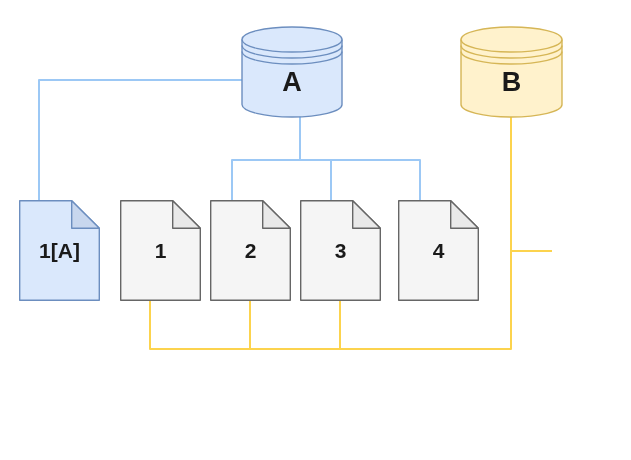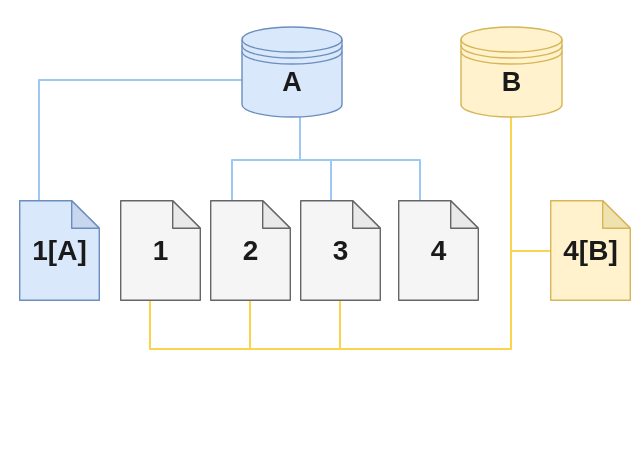--- a/index.html
+++ b/index.html
@@ -27,21 +27,21 @@
   .blue  .line-only{fill:none;stroke:var(--blue-stroke);}
   .gray  .fill-main{fill:var(--gray-fill);stroke:var(--gray-stroke);}
   .gray  .fill-fold{fill:var(--gray-fold);stroke:var(--gray-stroke);}
   .yel   .fill-main{fill:var(--yel-fill);stroke:var(--yel-stroke);}
   .yel   .fill-fold{fill:var(--yel-fold);stroke:var(--yel-stroke);}
   .yel   .line-only{fill:none;stroke:var(--yel-stroke);}
   .label{
     position:absolute;inset:0;display:flex;align-items:center;justify-content:center;
     color:var(--label);font-weight:bold;user-select:none;
   }
-  .doc-label{font-size:28px;}
+  .doc-label{font-size:21px;}
   .cyl-label{font-size:27px;padding-top:20px;}
 </style>
 </head>
 <body>
 
 <div class="canvas">
 
   <svg class="edges" width="631" height="460" viewBox="0 0 631 460">
     <g class="blue">
       <path d="M243,80 H39 V202"></path>
@@ -110,21 +110,14 @@
   </div>
 
   <div class="node gray" style="left:398px;top:200px;width:81px;height:101px">
     <svg viewBox="0 0 81 101" preserveAspectRatio="none">
       <path class="fill-main" d="M0.7,0.7 H52.7 L80.3,28.3 V100.3 H0.7 Z"></path>
       <path class="fill-fold" d="M52.7,0.7 V28.3 H80.3 Z"></path>
     </svg>
     <span class="label doc-label">4</span>
   </div>
 
-  <div class="node yel" style="left:550px;top:200px;width:81px;height:101px">
-    <svg viewBox="0 0 81 101" preserveAspectRatio="none">
-      <path class="fill-main" d="M0.7,0.7 H52.7 L80.3,28.3 V100.3 H0.7 Z"></path>
-      <path class="fill-fold" d="M52.7,0.7 V28.3 H80.3 Z"></path>
-    </svg>
-    <span class="label doc-label">4[B]</span>
-  </div>
 
 </div>
 
 </body></html>

